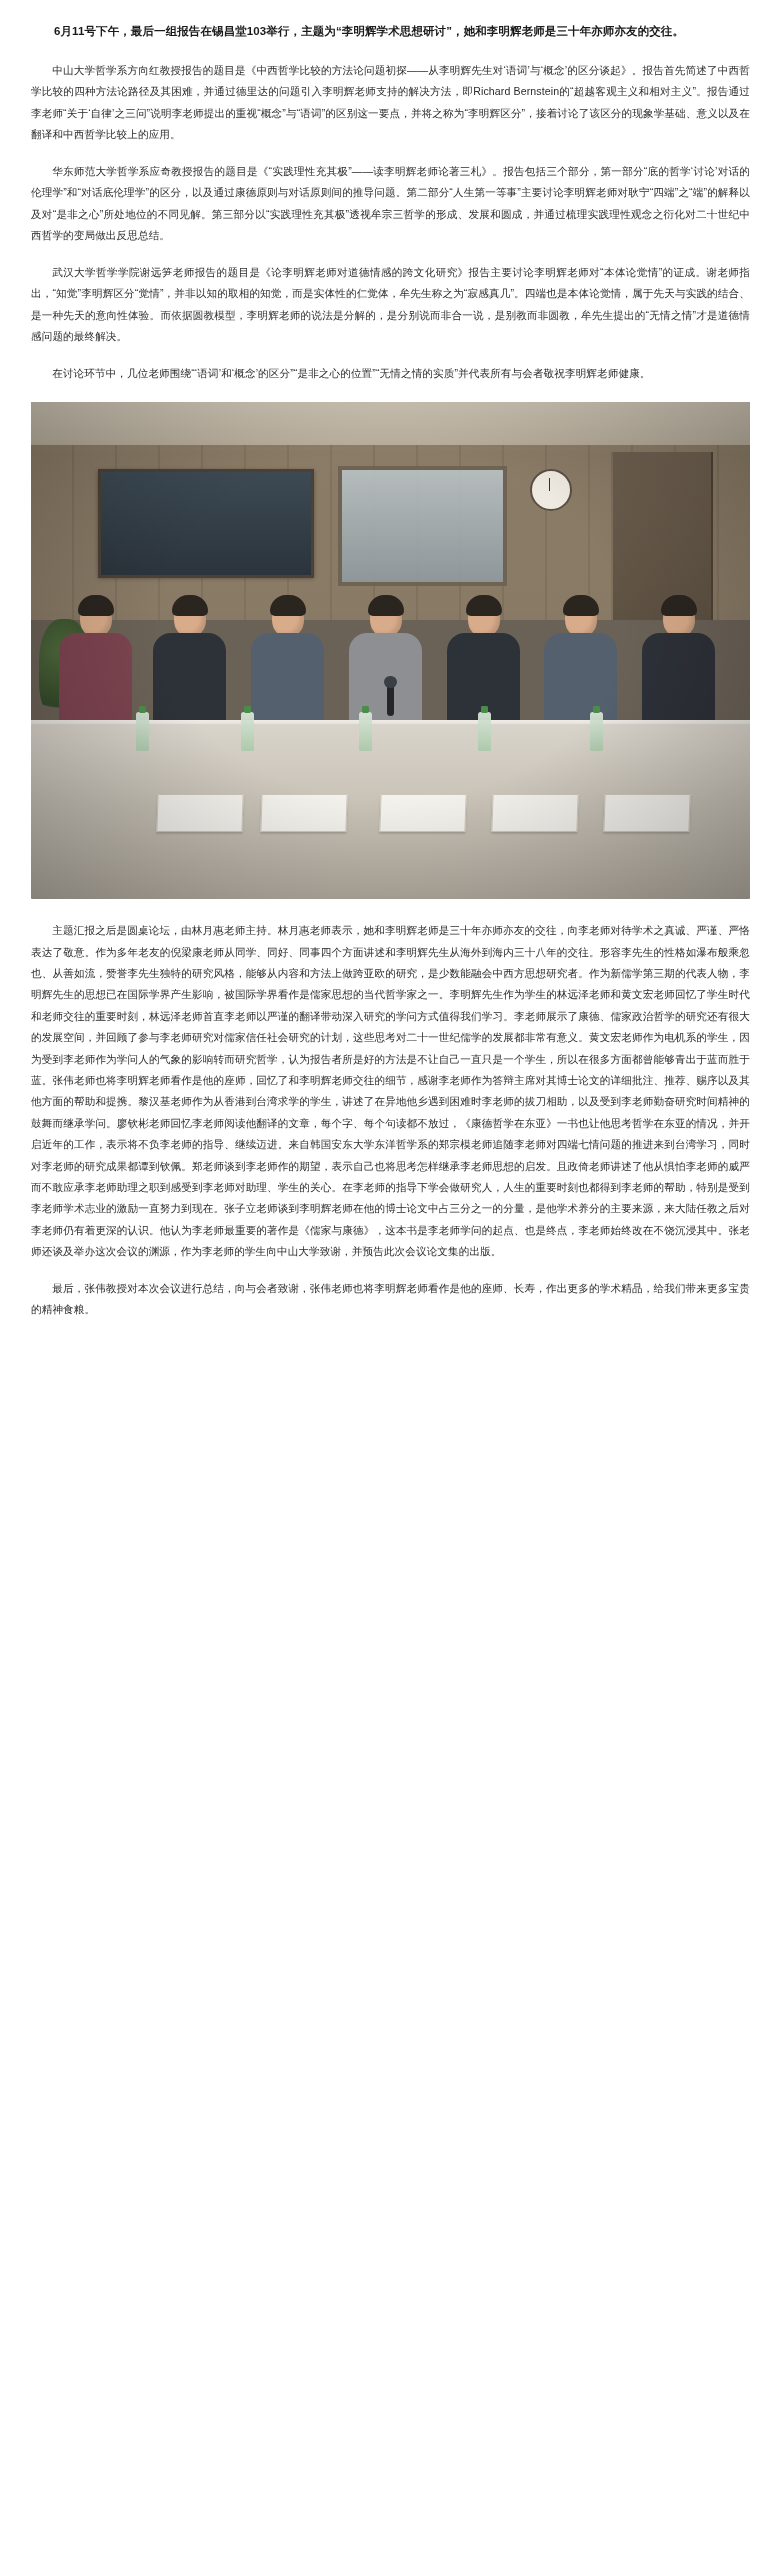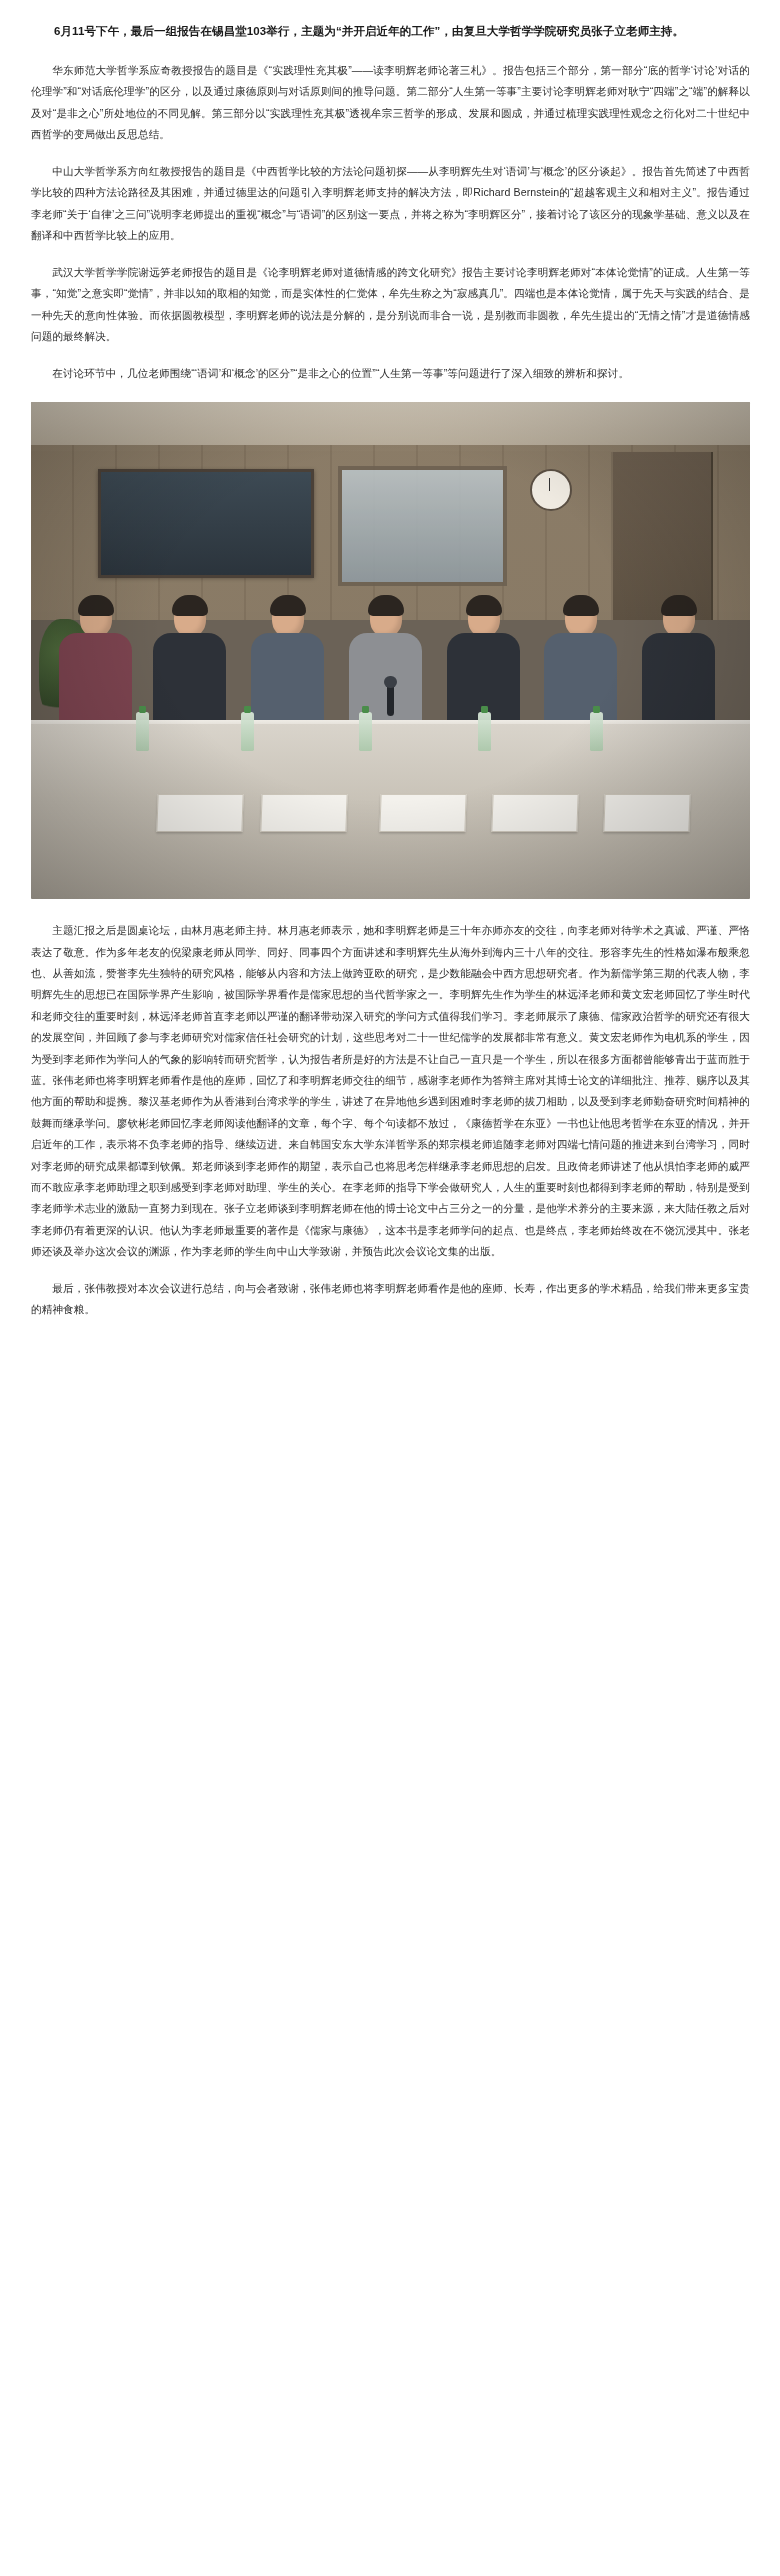--- a/index.html
+++ b/index.html
@@ -161,26 +161,26 @@
     position: absolute; left: 8.4px; bottom: 175px; width: 53px; height: 105px;
     background: radial-gradient(circle at 40% 30%, #4f6b3c 0%, #35492a 70%, rgba(53,73,42,0) 72%);
     border-radius: 40% 45% 35% 40%;
   }
 </style>
 </head>
 <body>
 
 <div class="page">
 
-  <p class="lead">6月11号下午，最后一组报告在锡昌堂103举行，主题为“并开启近年的工作”，由复旦大学哲学学院研究员张子立老师主持。</p>
-
+  <p class="lead">6月11号下午，最后一组报告在锡昌堂103举行，主题为“李明辉学术思想研讨”，她和李明辉老师是三十年亦师亦友的交往。</p>
+
+  <p class="body">中山大学哲学系方向红教授报告的题目是《中西哲学比较的方法论问题初探——从李明辉先生对‘语词’与‘概念’的区分谈起》。报告首先简述了中西哲学比较的四种方法论路径及其困难，并通过德里达的问题引入李明辉老师支持的解决方法，即Richard Bernstein的“超越客观主义和相对主义”。报告通过李老师“关于‘自律’之三问”说明李老师提出的重视“概念”与“语词”的区别这一要点，并将之称为“李明辉区分”，接着讨论了该区分的现象学基础、意义以及在翻译和中西哲学比较上的应用。</p>
   <p class="body">华东师范大学哲学系应奇教授报告的题目是《“实践理性充其极”——读李明辉老师论著三札》。报告包括三个部分，第一部分“底的哲学‘讨论’对话的伦理学”和“对话底伦理学”的区分，以及通过康德原则与对话原则间的推导问题。第二部分“人生第一等事”主要讨论李明辉老师对耿宁“四端”之“端”的解释以及对“是非之心”所处地位的不同见解。第三部分以“实践理性充其极”透视牟宗三哲学的形成、发展和圆成，并通过梳理实践理性观念之衍化对二十世纪中西哲学的变局做出反思总结。</p>
-  <p class="body">中山大学哲学系方向红教授报告的题目是《中西哲学比较的方法论问题初探——从李明辉先生对‘语词’与‘概念’的区分谈起》。报告首先简述了中西哲学比较的四种方法论路径及其困难，并通过德里达的问题引入李明辉老师支持的解决方法，即Richard Bernstein的“超越客观主义和相对主义”。报告通过李老师“关于‘自律’之三问”说明李老师提出的重视“概念”与“语词”的区别这一要点，并将之称为“李明辉区分”，接着讨论了该区分的现象学基础、意义以及在翻译和中西哲学比较上的应用。</p>
-  <p class="body">武汉大学哲学学院谢远笋老师报告的题目是《论李明辉老师对道德情感的跨文化研究》报告主要讨论李明辉老师对“本体论觉情”的证成。人生第一等事，“知觉”之意实即“觉情”，并非以知的取相的知觉，而是实体性的仁觉体，牟先生称之为“寂感真几”。四端也是本体论觉情，属于先天与实践的结合、是一种先天的意向性体验。而依据圆教模型，李明辉老师的说法是分解的，是分别说而非合一说，是别教而非圆教，牟先生提出的“无情之情”才是道德情感问题的最终解决。</p>
-  <p class="body">在讨论环节中，几位老师围绕“‘语词’和‘概念’的区分”“是非之心的位置”“人生第一等事”等问题进行了深入细致的辨析和探讨。</p>
+  <p class="body">武汉大学哲学学院谢远笋老师报告的题目是《论李明辉老师对道德情感的跨文化研究》报告主要讨论李明辉老师对“本体论觉情”的证成。谢老师指出，“知觉”李明辉区分“觉情”，并非以知的取相的知觉，而是实体性的仁觉体，牟先生称之为“寂感真几”。四端也是本体论觉情，属于先天与实践的结合、是一种先天的意向性体验。而依据圆教模型，李明辉老师的说法是分解的，是分别说而非合一说，是别教而非圆教，牟先生提出的“无情之情”才是道德情感问题的最终解决。</p>
+  <p class="body">在讨论环节中，几位老师围绕“‘语词’和‘概念’的区分”“是非之心的位置”“无情之情的实质”并代表所有与会者敬祝李明辉老师健康。</p>
 
   <div class="photo-wrap">
     <div class="photo">
       <div class="ph-wallTop"></div>
       <div class="ph-ceiling"></div>
       <div class="ph-woodpanel"></div>
       <div class="ph-screen"></div>
       <div class="ph-window"></div>
       <div class="ph-clock"></div>
       <div class="ph-door"></div>

